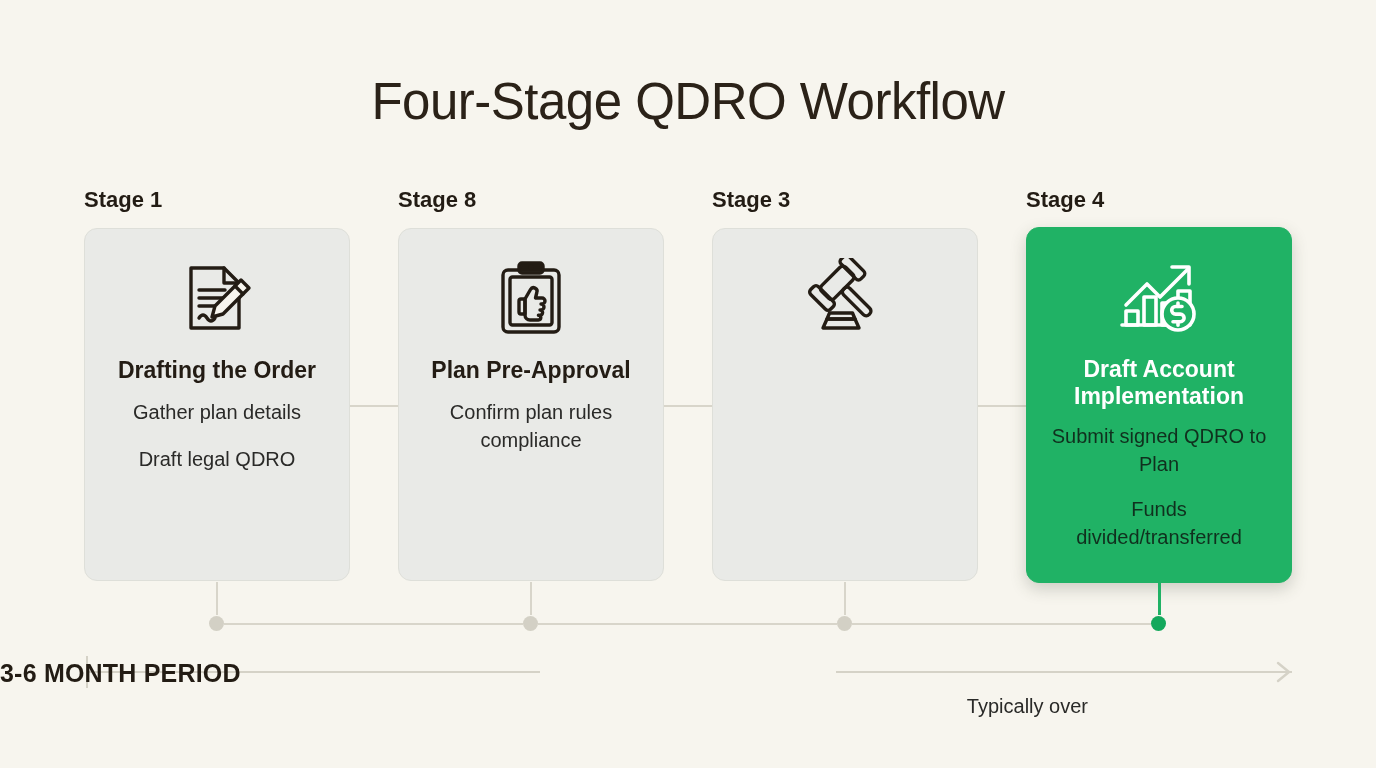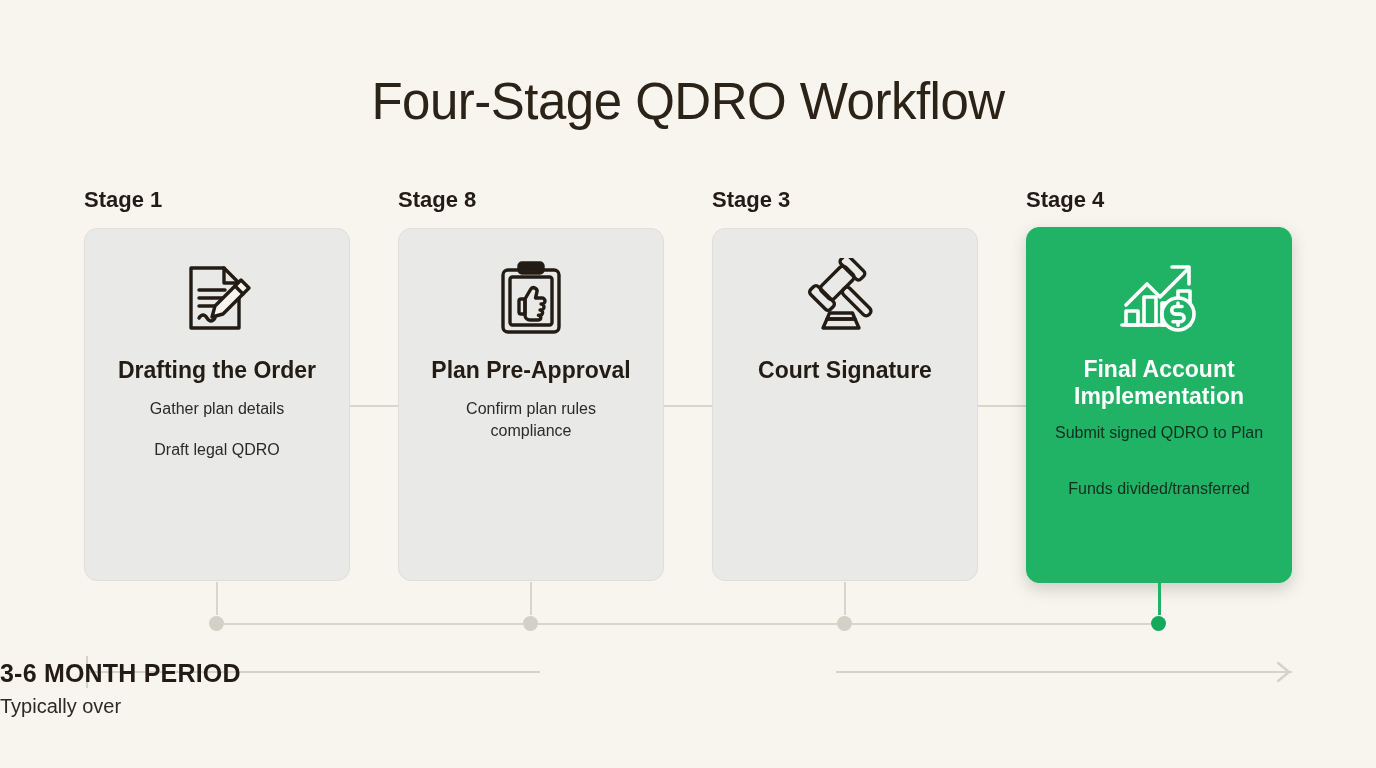--- a/index.html
+++ b/index.html
@@ -88,23 +88,23 @@
     color: #ffffff;
     margin-bottom: 12px;
   }
 
   .card-bullets {
     display: flex;
     flex-direction: column;
     align-items: center;
     gap: 19px;
   }
-  .card.accent .card-bullets { gap: 34px; }
+  .card.accent .card-bullets { gap: 17px; }
   .bullet {
-    font-size: 16px;
+    font-size: 20px;
     color: #2a2a28;
     text-align: center;
     line-height: 1.4;
     max-width: 215px;
   }
   .card.accent .bullet { color: #10301e; }
 
   
   .stem {
     position: absolute;
@@ -162,21 +162,21 @@
     text-align: left;
     font-size: 25px;
     font-weight: 700;
     letter-spacing: 0.2px;
     color: #231c14;
   }
   .axis-sub {
     position: absolute;
     left: 0; top: 695px;
     width: 1088px;
-    text-align: left;
+    text-align: right;
     font-size: 20px;
     color: #2a2a28;
   }
 </style>
 </head>
 <body>
 
 <div id="stage">
 
   <div class="title">Four-Stage QDRO Workflow</div>
@@ -234,39 +234,38 @@
         <g transform="rotate(-45 42 34)">
           <rect x="26" y="13" width="34" height="18" rx="4"></rect>
           <rect x="16" y="8" width="11" height="28" rx="3.5"></rect>
           <rect x="59" y="8" width="11" height="28" rx="3.5"></rect>
           <rect x="39" y="31" width="9" height="36" rx="4"></rect>
         </g>
         <path d="M20 70 h36 l-4 -9 H24 Z"></path>
         <path d="M24 61 h28 l-2.5 -6 H26.5 Z"></path>
       </svg>
     </div>
-    <div class="card-title">Court Signature</div>
   </div>
 
   <div class="card accent" style="left:1026px">
     <div class="card-icon">
       <svg width="86" height="76" viewBox="0 0 86 76" fill="none" stroke="#ffffff" stroke-width="3.6" stroke-linecap="round" stroke-linejoin="round">
         <path d="M6 66 h66"></path>
         <rect x="10" y="52" width="12" height="14"></rect>
         <rect x="28" y="38" width="12" height="28"></rect>
         <rect x="46" y="44" width="12" height="22"></rect>
         <rect x="62" y="32" width="12" height="34"></rect>
         <path d="M10 46 L31 25 L44 38 L72 10"></path>
         <path d="M56 8 h17 v17"></path>
         <circle cx="62" cy="55" r="16" fill="#20b265"></circle>
         <path d="M66 47.5 h-6.5 a3.8 3.8 0 0 0 0 7.6 h4.8 a3.8 3.8 0 0 1 0 7.6 H57"></path>
         <path d="M62 44 v3.5 M62 62.7 v3.5"></path>
       </svg>
     </div>
-    <div class="card-title">Final Account Implementation</div>
+    <div class="card-title">Draft Account Implementation</div>
     <div class="card-bullets">
       <div class="bullet">Submit signed QDRO to Plan</div>
       <div class="bullet">Funds divided/transferred</div>
     </div>
   </div>
 
   <div class="stem" style="left:216px"></div>
   <div class="stem" style="left:530px"></div>
   <div class="stem" style="left:844px"></div>
   <div class="stem accent" style="left:1158px"></div>

